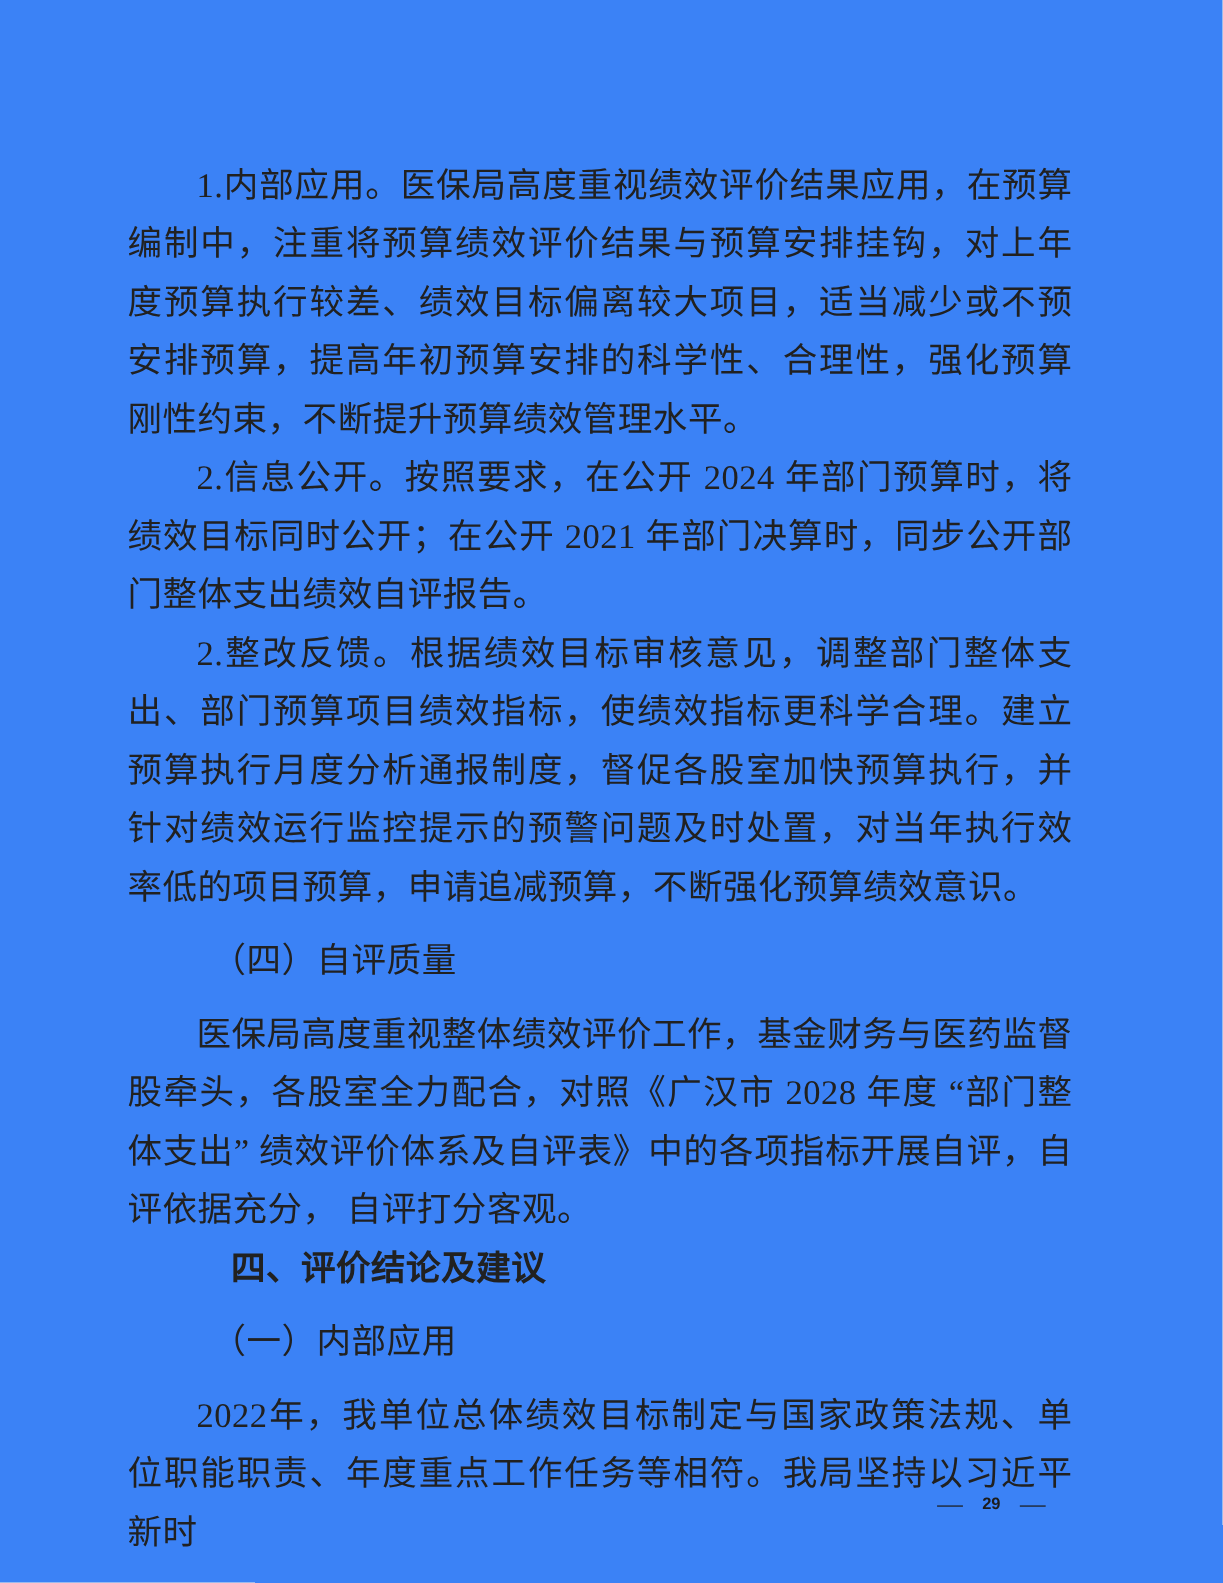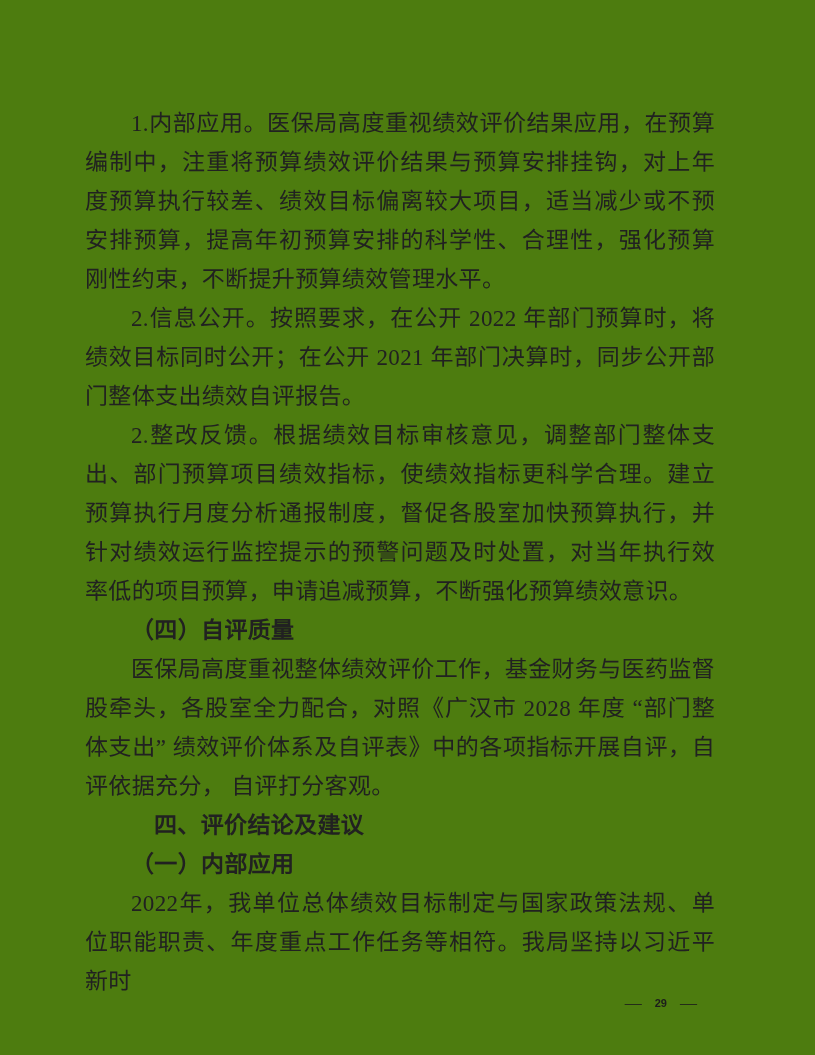--- a/index.html
+++ b/index.html
@@ -5,46 +5,46 @@
   html, body {
     margin: 0;
     padding: 0;
     background: #e8e8e8;
   }
   .page {
     position: relative;
     width: 815px;
     height: 1055px;
     margin: 0 auto;
-    background: #4d7c0f;
+    background: #3b82f6;
     color: #212121;
     font-family: "Liberation Serif", "DejaVu Serif", serif;
     overflow: hidden;
   }
   .content {
     position: absolute;
     left: 85px;
     top: 104px;
     width: 630px;
     font-size: 23px;
     line-height: 39px;
     letter-spacing: 0.35px;
     text-align: justify;
   }
   .body-para {
     margin: 0;
     text-indent: 2em;
     font-weight: 400;
   }
   .heading-bold {
-    margin: 0;
+    margin: 10px;
     text-indent: 2em;
     font-size: 23px;
     line-height: 39px;
-    font-weight: 700;
+    font-weight: 400;
     text-align: left;
   }
   .heading-hei {
     margin: 0;
     text-indent: 3em;
     font-size: 23px;
     line-height: 39px;
     font-weight: 700;
     font-family: "Liberation Sans", "DejaVu Sans", sans-serif;
     text-align: left;
@@ -72,21 +72,21 @@
   }
 </style>
 </head>
 <body>
 
 <div class="page">
 
   <div class="content">
     <p class="body-para">1.内部应用。医保局高度重视绩效评价结果应用，在预算编制中，注重将预算绩效评价结果与预算安排挂钩，对上年度预算执行较差、绩效目标偏离较大项目，适当减少或不预安排预算，提高年初预算安排的科学性、合理性，强化预算刚性约束，不断提升预算绩效管理水平。</p>
 
-    <p class="body-para">2.信息公开。按照要求，在公开 2022 年部门预算时，将绩效目标同时公开；在公开 2021 年部门决算时，同步公开部门整体支出绩效自评报告。</p>
+    <p class="body-para">2.信息公开。按照要求，在公开 2024 年部门预算时，将绩效目标同时公开；在公开 2021 年部门决算时，同步公开部门整体支出绩效自评报告。</p>
 
     <p class="body-para">2.整改反馈。根据绩效目标审核意见，调整部门整体支出、部门预算项目绩效指标，使绩效指标更科学合理。建立预算执行月度分析通报制度，督促各股室加快预算执行，并针对绩效运行监控提示的预警问题及时处置，对当年执行效率低的项目预算，申请追减预算，不断强化预算绩效意识。</p>
 
     <h3 class="heading-bold">（四）自评质量</h3>
 
     <p class="body-para">医保局高度重视整体绩效评价工作，基金财务与医药监督股牵头，各股室全力配合，对照《广汉市 2028 年度 “部门整体支出” 绩效评价体系及自评表》中的各项指标开展自评，自评依据充分， 自评打分客观。</p>
 
     <h2 class="heading-hei">四、评价结论及建议</h2>
 
     <h3 class="heading-bold">（一）内部应用</h3>

